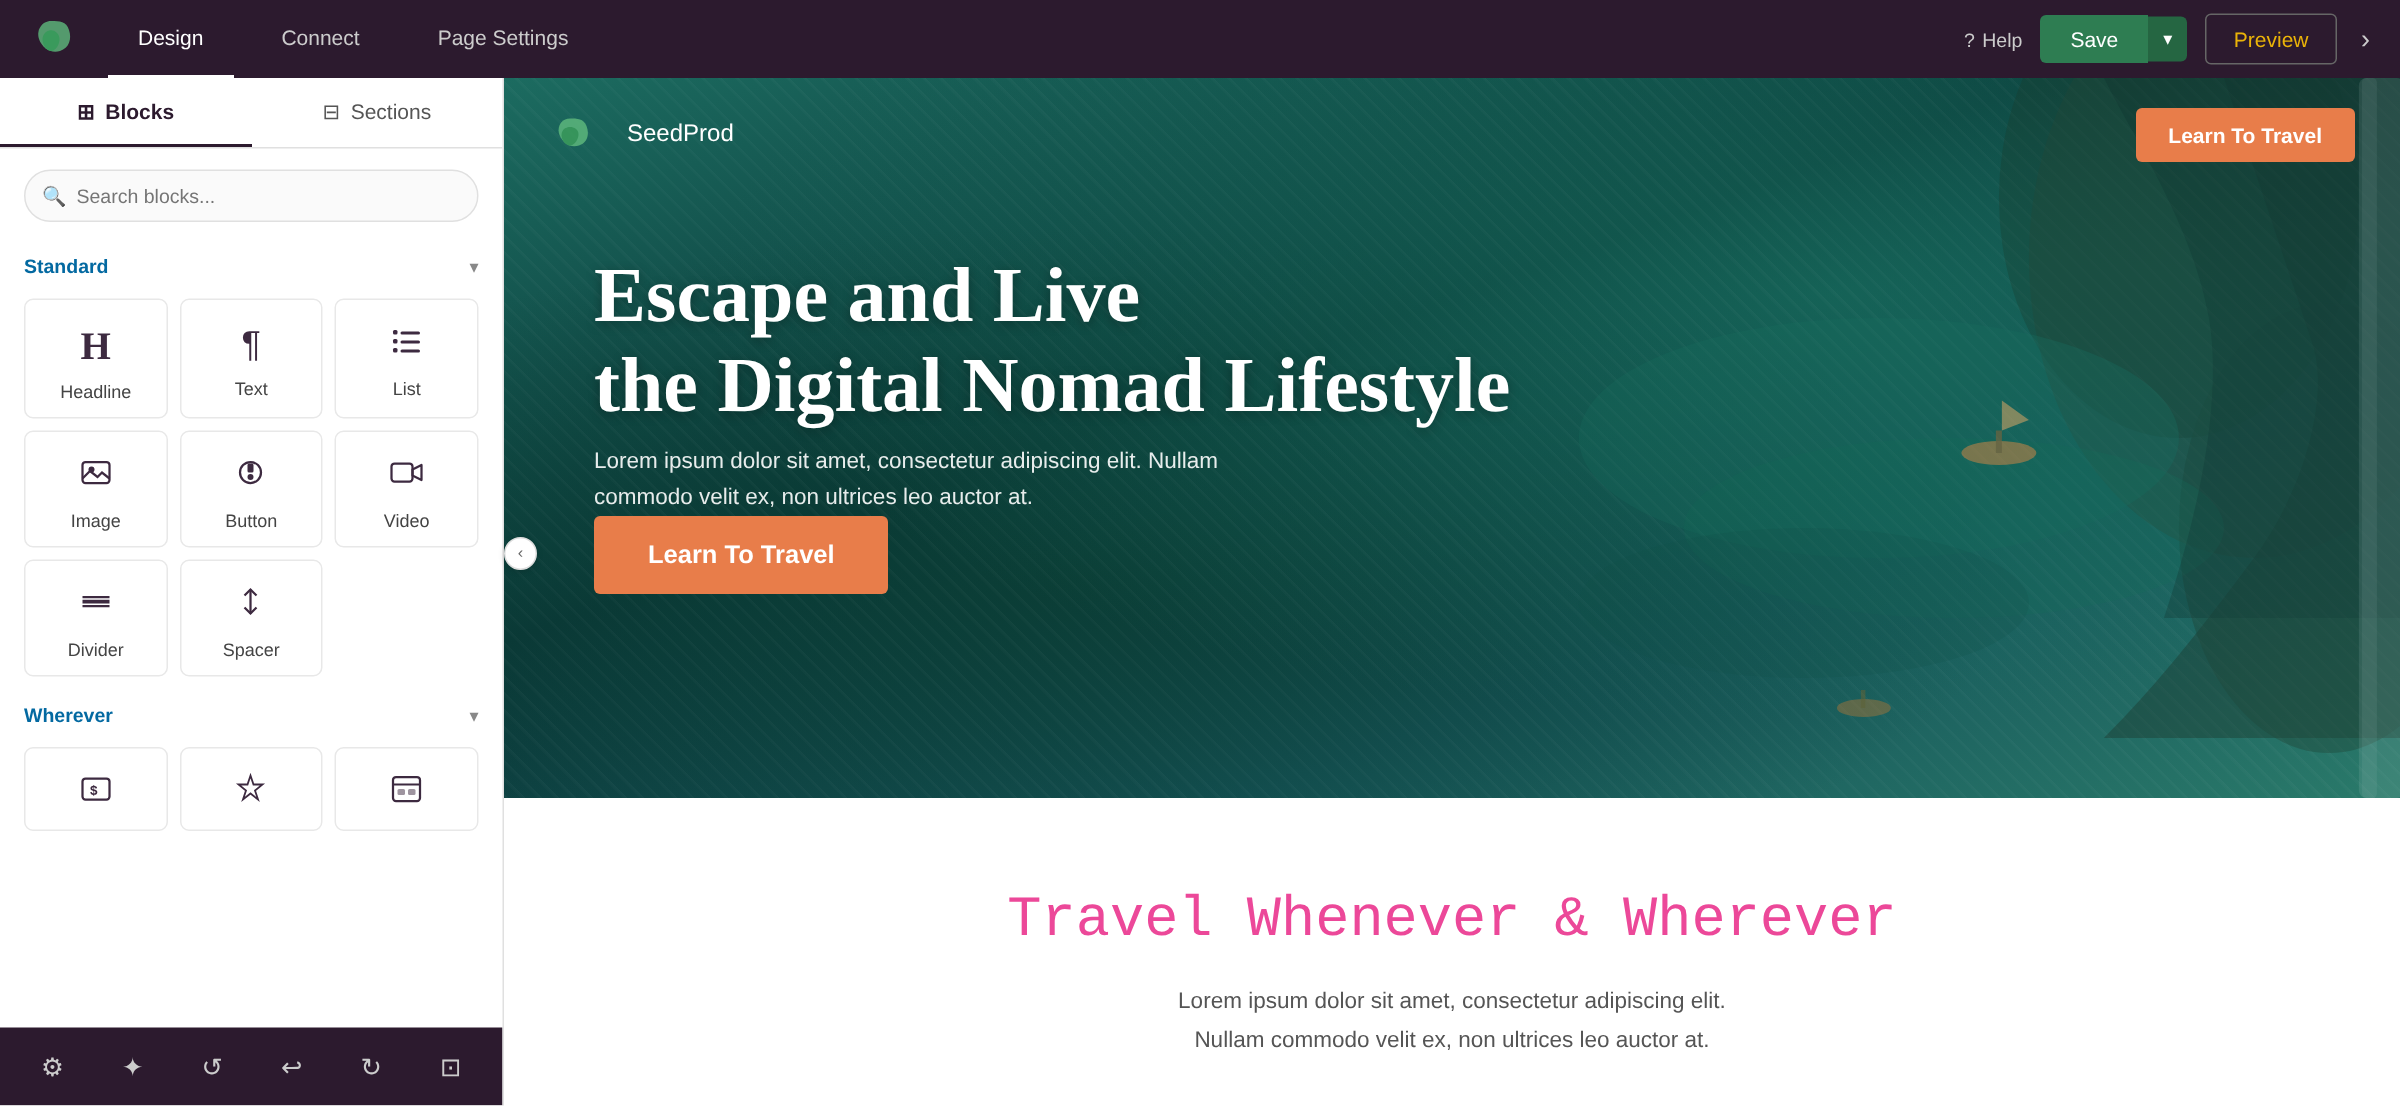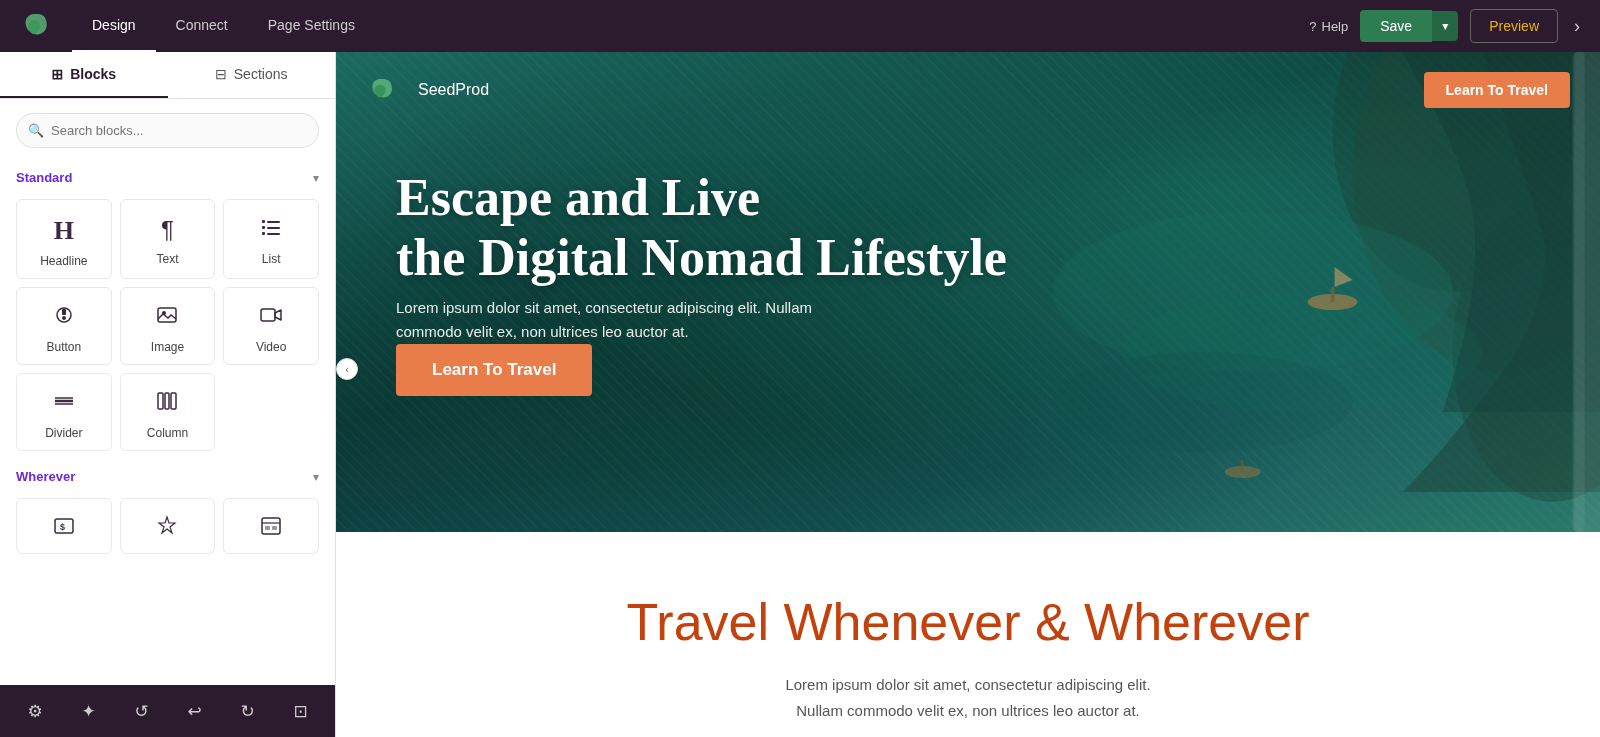--- a/index.html
+++ b/index.html
@@ -17,21 +17,21 @@
       z-index: 100;
     }
     .top-nav-logo {
       width: 36px;
       height: 36px;
       margin-right: 20px;
       display: flex; align-items: center; justify-content: center;
     }
     .nav-tabs {
       display: flex;
-      gap: 0;
+      gap: 12px;
       flex: 1;
     }
     .nav-tab {
       padding: 0 20px;
       height: 52px;
       display: flex;
       align-items: center;
       color: #ccc;
       font-size: 14px;
       cursor: pointer;
@@ -167,21 +167,21 @@
     
     .section-header {
       display: flex;
       justify-content: space-between;
       align-items: center;
       padding: 8px 16px 8px 16px;
     }
     .section-label {
       font-size: 13px;
       font-weight: 600;
-      color: #6d28d9;
+      color: #0369a1;
     }
     .section-toggle {
       color: #888;
       font-size: 12px;
       cursor: pointer;
     }
 
     
     .blocks-grid {
       display: grid;
@@ -363,23 +363,23 @@
       opacity: 0.6;
     }
 
     
     .second-section {
       background: #fff;
       padding: 60px 40px 40px;
       text-align: center;
     }
     .second-title {
-      font-size: 52px;
-      color: #c2410c;
-      font-family: Liberation Sans, sans-serif;
+      font-size: 38px;
+      color: #ec4899;
+      font-family: Liberation Mono, monospace;
       margin-bottom: 20px;
       font-weight: 400;
     }
     .second-desc {
       font-size: 15px;
       color: #555;
       line-height: 1.7;
       max-width: 500px;
       margin: 1px auto;
     }
@@ -468,71 +468,71 @@
             <rect x="2" y="16" width="3" height="3" rx="1" fill="#3d2a40"></rect>
             <rect x="7" y="17" width="13" height="2" rx="1" fill="#3d2a40"></rect>
           </svg>
         </span>
         <span class="block-label">List</span>
       </div>
 
       <div class="block-item">
         <span class="block-icon">
           <svg width="22" height="22" viewBox="0 0 22 22" fill="none">
+            <rect x="2" y="4" width="18" height="14" rx="2" stroke="#3d2a40" stroke-width="1.5" fill="none"></rect>
+            <circle cx="8" cy="9" r="2" fill="#3d2a40"></circle>
+            <path d="M2 15 L7 10 L12 14 L15 11 L20 15" stroke="#3d2a40" stroke-width="1.5" fill="none"></path>
+          </svg>
+        </span>
+        <span class="block-label">Image</span>
+      </div>
+
+      <div class="block-item">
+        <span class="block-icon">
+          <svg width="22" height="22" viewBox="0 0 22 22" fill="none">
             <circle cx="11" cy="11" r="7" stroke="#3d2a40" stroke-width="1.5" fill="none"></circle>
             <circle cx="11" cy="14" r="2" fill="#3d2a40"></circle>
             <rect x="9" y="5" width="4" height="6" rx="1" fill="#3d2a40"></rect>
           </svg>
         </span>
         <span class="block-label">Button</span>
       </div>
 
       <div class="block-item">
         <span class="block-icon">
           <svg width="22" height="22" viewBox="0 0 22 22" fill="none">
-            <rect x="2" y="4" width="18" height="14" rx="2" stroke="#3d2a40" stroke-width="1.5" fill="none"></rect>
-            <circle cx="8" cy="9" r="2" fill="#3d2a40"></circle>
-            <path d="M2 15 L7 10 L12 14 L15 11 L20 15" stroke="#3d2a40" stroke-width="1.5" fill="none"></path>
-          </svg>
-        </span>
-        <span class="block-label">Image</span>
-      </div>
-
-      <div class="block-item">
-        <span class="block-icon">
-          <svg width="22" height="22" viewBox="0 0 22 22" fill="none">
             <rect x="1" y="5" width="14" height="12" rx="2" stroke="#3d2a40" stroke-width="1.5" fill="none"></rect>
             <path d="M15 9 L21 6 L21 16 L15 13 Z" stroke="#3d2a40" stroke-width="1.5" stroke-linejoin="round" fill="none"></path>
           </svg>
         </span>
         <span class="block-label">Video</span>
       </div>
 
       <div class="block-item">
         <span class="block-icon">
           <svg width="22" height="22" viewBox="0 0 22 22" fill="none">
             <line x1="2" y1="8" x2="20" y2="8" stroke="#3d2a40" stroke-width="1.5"></line>
             <line x1="2" y1="11" x2="20" y2="11" stroke="#3d2a40" stroke-width="2.5"></line>
             <line x1="2" y1="14" x2="20" y2="14" stroke="#3d2a40" stroke-width="1.5"></line>
           </svg>
         </span>
         <span class="block-label">Divider</span>
       </div>
 
-
-      <div class="block-item">
-        <span class="block-icon">
-          <svg width="22" height="22" viewBox="0 0 22 22" fill="none">
-            <rect x="2" y="3" width="5" height="16" rx="1" stroke="#3d2a40" stroke-width="1.5" fill="none"></rect>
-            <rect x="9" y="3" width="4" height="16" rx="1" stroke="#3d2a40" stroke-width="1.5" fill="none"></rect>
-            <rect x="15" y="3" width="5" height="16" rx="1" stroke="#3d2a40" stroke-width="1.5" fill="none"></rect>
-          </svg>
-        </span>
-        <span class="block-label">Column</span>
-      </div>
+      <div class="block-item">
+        <span class="block-icon">
+          <svg width="22" height="22" viewBox="0 0 22 22" fill="none">
+            <path d="M11 3 L11 19" stroke="#3d2a40" stroke-width="1.5"></path>
+            <path d="M7 7 L11 3 L15 7" stroke="#3d2a40" stroke-width="1.5" fill="none"></path>
+            <path d="M7 15 L11 19 L15 15" stroke="#3d2a40" stroke-width="1.5" fill="none"></path>
+          </svg>
+        </span>
+        <span class="block-label">Spacer</span>
+      </div>
+
     </div>
 
     <div class="section-header">
       <span class="section-label">Wherever</span>
       <span class="section-toggle">▾</span>
     </div>
 
     <div class="blocks-grid" style="padding-bottom: 60px;">
       <div class="block-item">
         <span class="block-icon">

